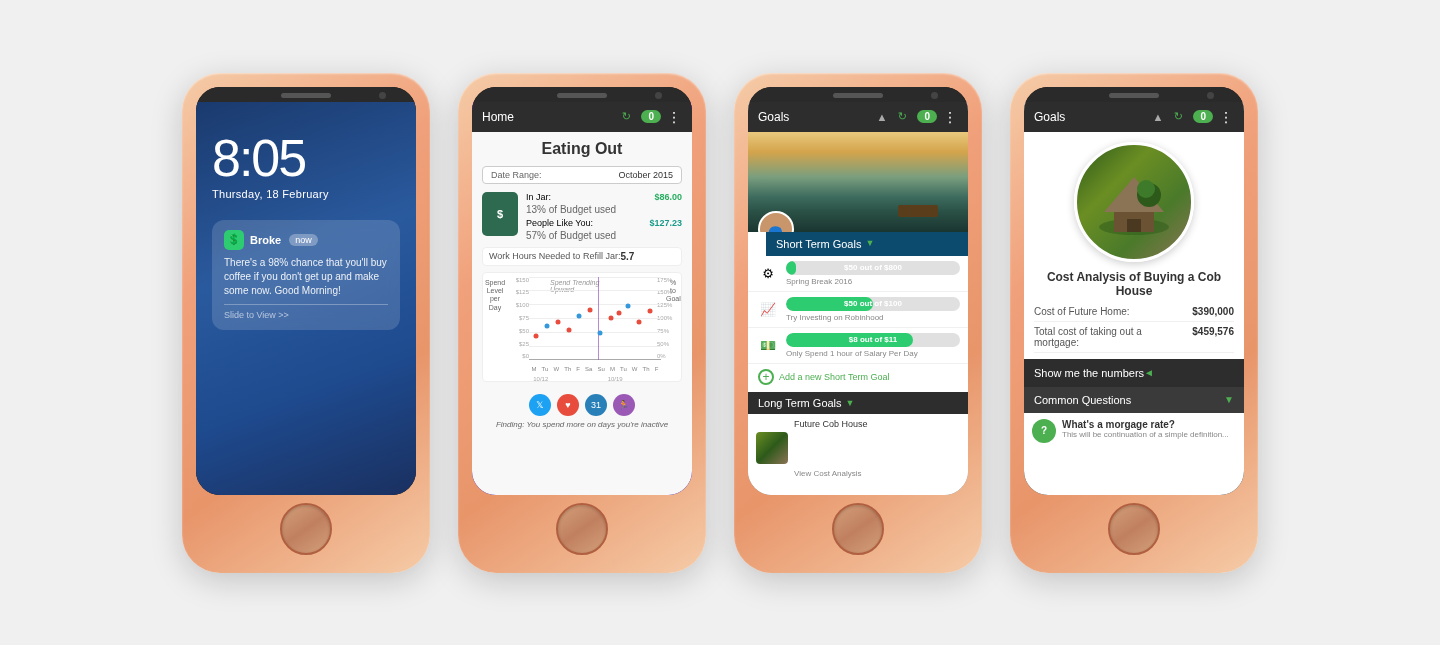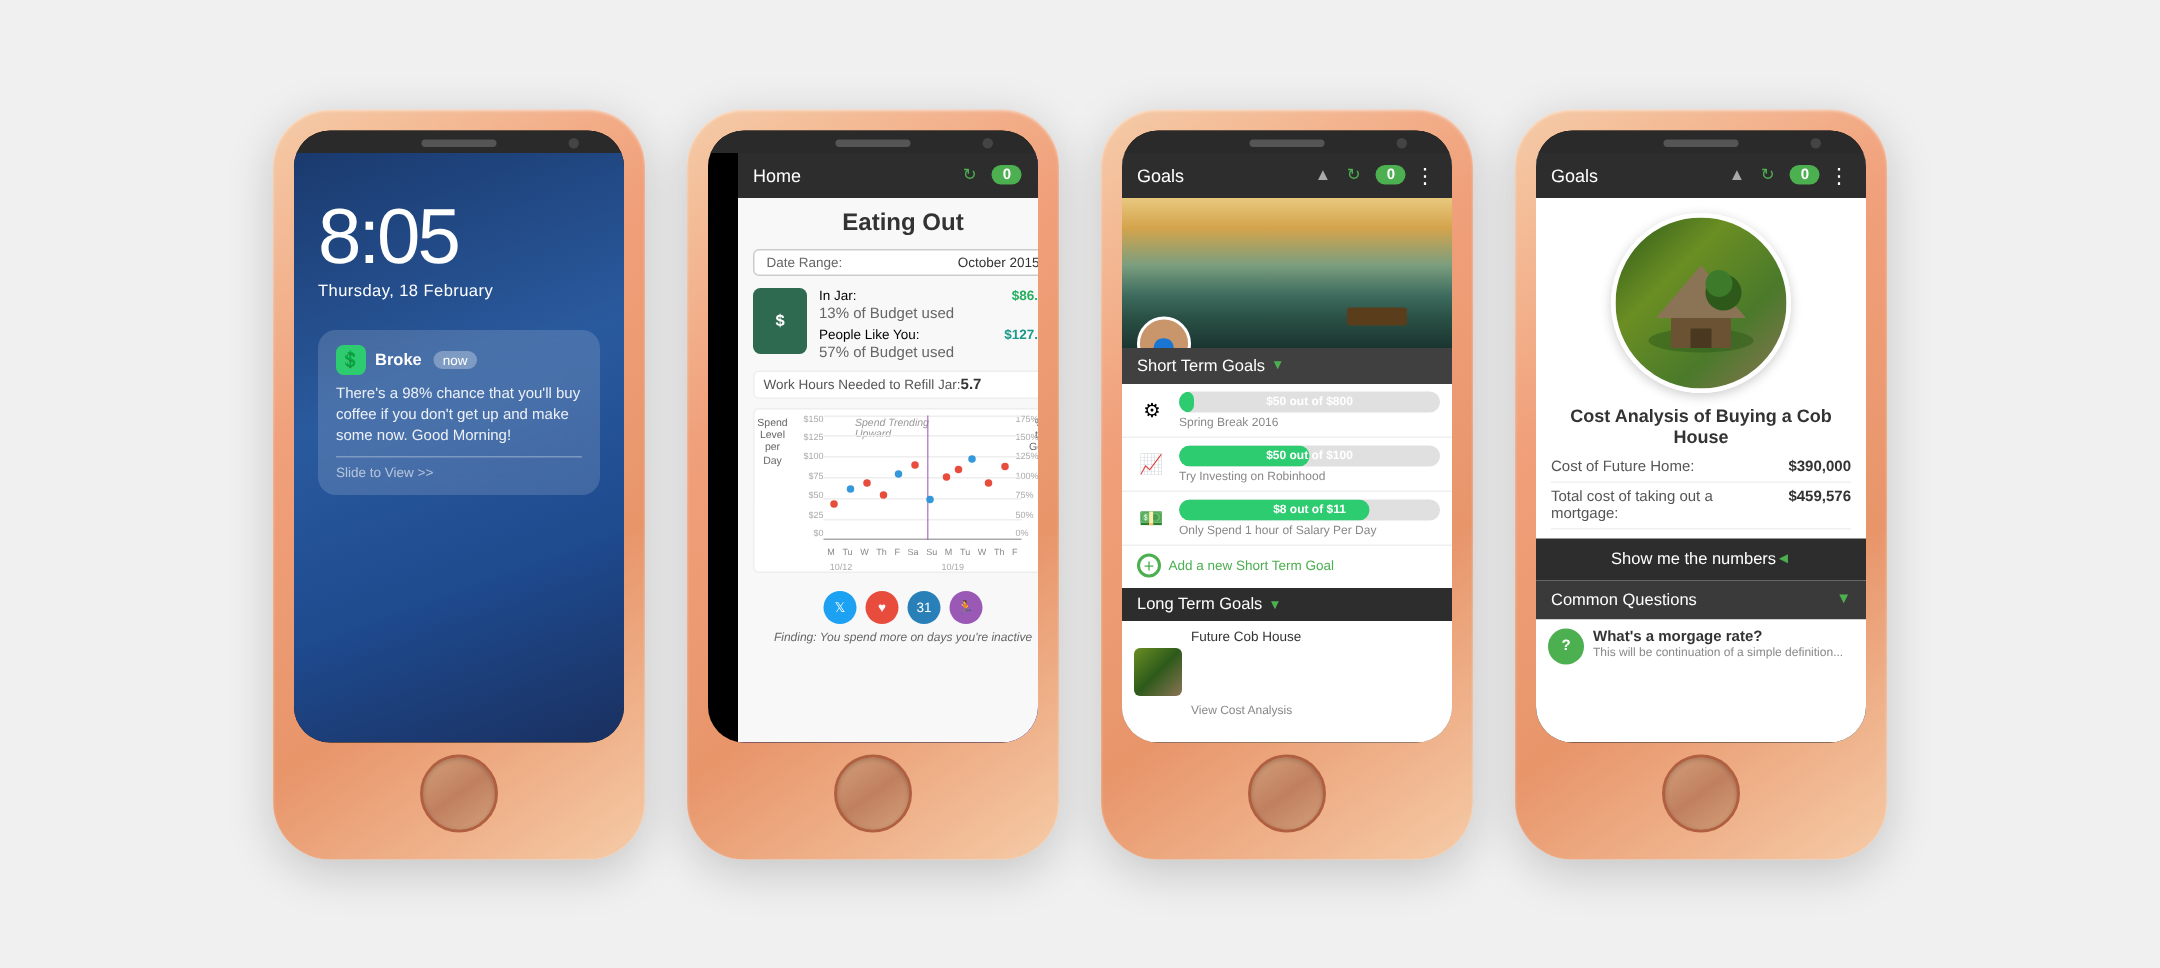--- a/index.html
+++ b/index.html
@@ -156,21 +156,20 @@
     }
 
     
     .app-screen {
       width: 100%;
       height: 100%;
       background: #6d28d9;
       display: flex;
       flex-direction: column;
       font-size: 10px;
-      margin-left: 20px;
     }
     .app-header {
       background: #2d2d2d;
       color: white;
       display: flex;
       align-items: center;
       padding: 6px 10px;
       gap: 6px;
       min-height: 30px;
     }
@@ -353,24 +352,25 @@
     }
     .goals-content {
       flex: 1;
       overflow: hidden;
       background: #fff;
     }
     .goals-section-header {
       display: flex;
       align-items: flex-start;
       padding: 6px 10px;
-      background: #404040;
+      background: #0c4a6e;
       color: white;
       font-size: 11px;
       font-weight: 500;
+      margin-left: 18px;
     }
     .goals-section-header .arrow { margin-left: 4px; font-size: 9px; color: #4CAF50; }
     .goal-item {
       display: flex;
       align-items: center;
       padding: 5px 8px;
       border-bottom: 1px solid #f0f0f0;
       gap: 6px;
     }
     .goal-icon {
@@ -503,21 +503,21 @@
       align-items: flex-start;
       padding: 4px 0;
       border-bottom: 1px solid #f0f0f0;
       font-size: 10px;
     }
     .cost-label { color: #555; flex: 1; }
     .cost-value { color: #333; font-weight: 600; }
     .show-numbers-btn {
       display: flex;
       align-items: center;
-      justify-content: center;
+      justify-content: flex-start;
       background: #2d2d2d;
       color: white;
       padding: 8px 10px;
       margin: 6px 0 0;
       font-size: 11px;
       font-weight: 500;
     }
     .show-numbers-btn .arrow { color: #4CAF50; font-size: 10px; }
     .common-q-btn {
       display: flex;

